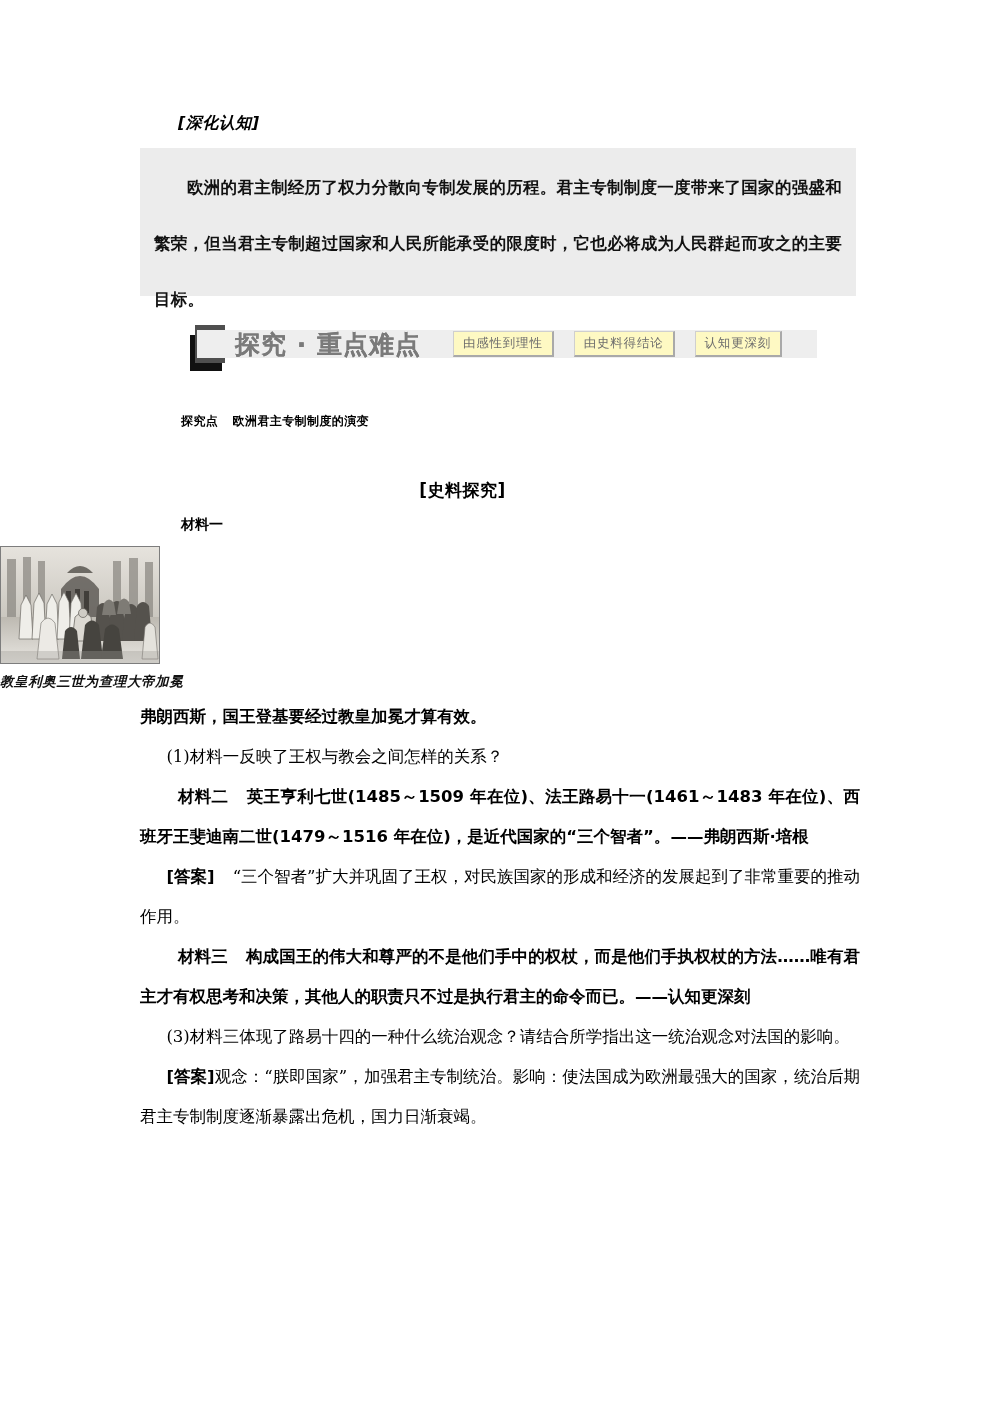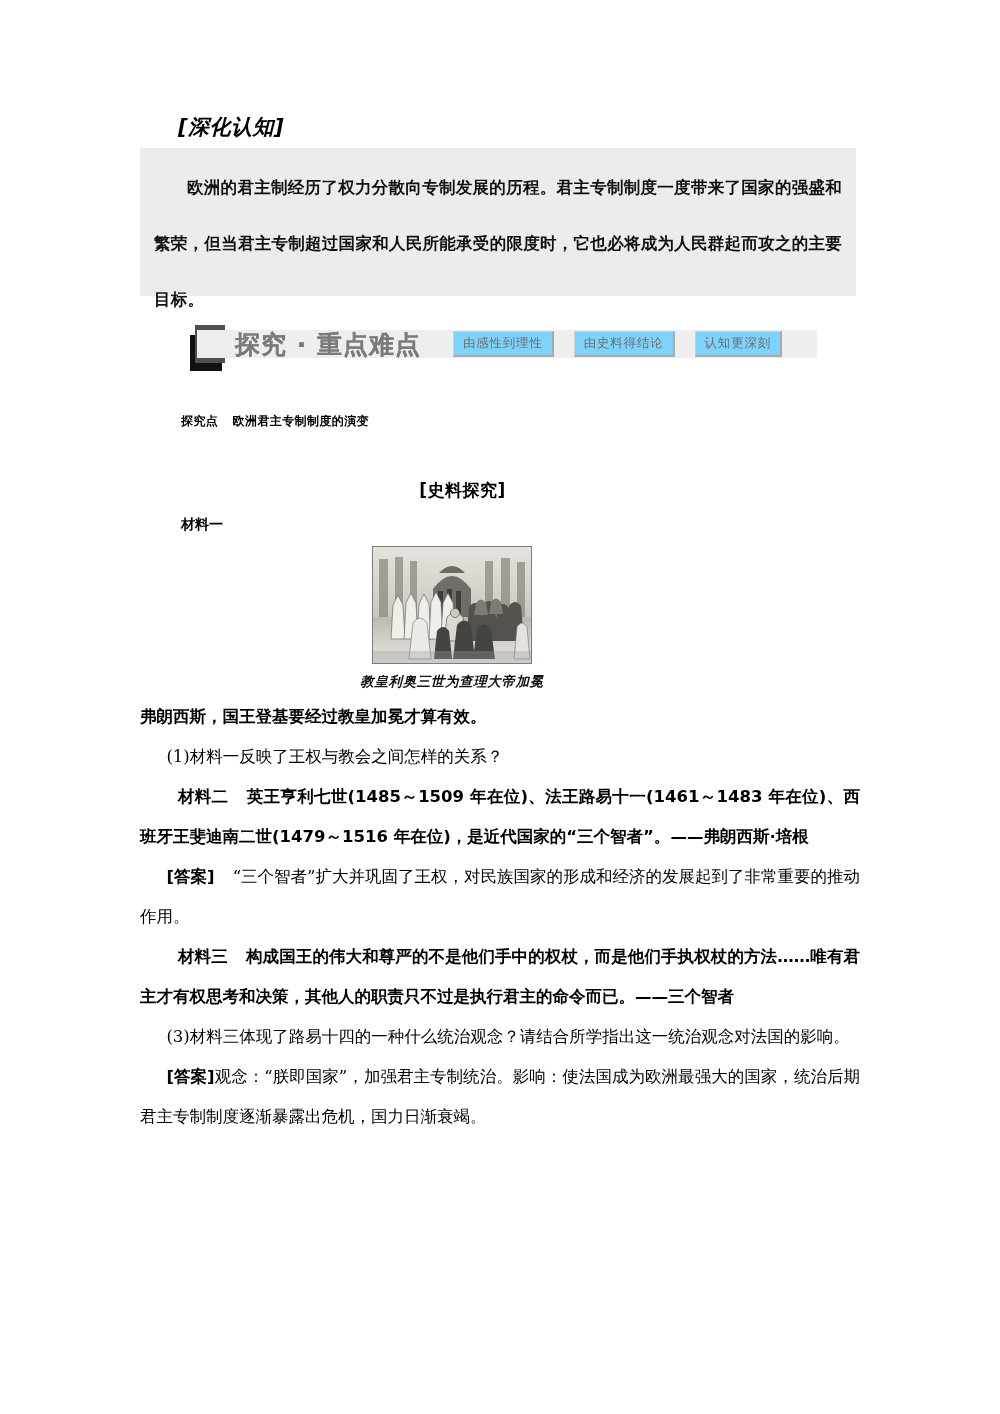--- a/index.html
+++ b/index.html
@@ -20,21 +20,21 @@
     position: absolute;
     inset: 0;
     background: #ffffff;
   }
 
   
   .deepen-label {
     position: absolute;
     left: 178px;
     top: 113px;
-    font-size: 21px;
+    font-size: 16px;
     font-weight: 700;
     letter-spacing: 0.5px;
     font-family: "DejaVu Sans", "Liberation Sans", sans-serif;
     font-style: italic;
   }
   .deepen-box {
     position: absolute;
     left: 140px;
     top: 148px;
     width: 716px;
@@ -107,21 +107,21 @@
     color: #7a7a7a;
     white-space: nowrap;
   }
   .tag-group {
     display: flex;
     align-items: center;
     gap: 20px;
     margin-left: 32px;
   }
   .tag-btn {
-    background: #7dd3fc;
+    background: #fef9c3;
     border: 1px solid #cfcfcf;
     border-right: 2px solid #a9a9a9;
     border-bottom: 2px solid #a9a9a9;
     padding: 3px 9px 4px 9px;
     font-family: "DejaVu Sans", "Liberation Sans", sans-serif;
     font-size: 12.5px;
     color: #6e6e6e;
     letter-spacing: 0.8px;
     white-space: nowrap;
     line-height: 16px;
@@ -158,24 +158,24 @@
     left: 181px;
     top: 516px;
     font-family: "DejaVu Sans", "Liberation Sans", sans-serif;
     font-weight: 700;
     font-size: 14px;
   }
 
   
   .figure {
     position: absolute;
-    left: 12px;
+    left: 0;
     top: 546px;
     width: 880px;
-    text-align: center;
+    text-align: left;
   }
   .fig-frame {
     display: inline-block;
     width: 158px;
     height: 116px;
     border: 1px solid #7d7d7d;
     position: relative;
     overflow: hidden;
     background: #cfcbc4;
   }
@@ -329,21 +329,21 @@
     <p class="bold-sans">弗朗西斯，国王登基要经过教皇加冕才算有效。</p>
 
     <p class="indent-small">(1)材料一反映了王权与教会之间怎样的关系？</p>
 
 
     <p class="indent1 bold-sans"><span>材料二</span><span class="sp"></span><span>英王亨利七世(1485～1509 年在位)、法王路易十一(1461～1483 年在位)、西班牙王斐迪南二世(1479～1516 年在位)，是近代国家的“三个智者”。</span><span class="src-attr">——弗朗西斯·培根</span></p>
 
 
     <p class="indent-small"><span class="ans-tag">[答案]</span><span class="sp"></span><span>“三个智者”扩大并巩固了王权，对民族国家的形成和经济的发展起到了非常重要的推动作用。</span></p>
 
-    <p class="indent1 bold-sans"><span>材料三</span><span class="sp"></span><span>构成国王的伟大和尊严的不是他们手中的权杖，而是他们手执权杖的方法……唯有君主才有权思考和决策，其他人的职责只不过是执行君主的命令而已。</span><span class="src-attr">——三个智者</span></p>
+    <p class="indent1 bold-sans"><span>材料三</span><span class="sp"></span><span>构成国王的伟大和尊严的不是他们手中的权杖，而是他们手执权杖的方法……唯有君主才有权思考和决策，其他人的职责只不过是执行君主的命令而已。</span><span class="src-attr">——认知更深刻</span></p>
 
     <p class="indent-small">(3)材料三体现了路易十四的一种什么统治观念？请结合所学指出这一统治观念对法国的影响。</p>
 
     <p class="indent-small"><span class="ans-tag">[答案]</span><span>观念：“朕即国家”，加强君主专制统治。影响：使法国成为欧洲最强大的国家，统治后期君主专制制度逐渐暴露出危机，国力日渐衰竭。</span></p>
 
   </div>
 
 </div>
 
 </body></html>

